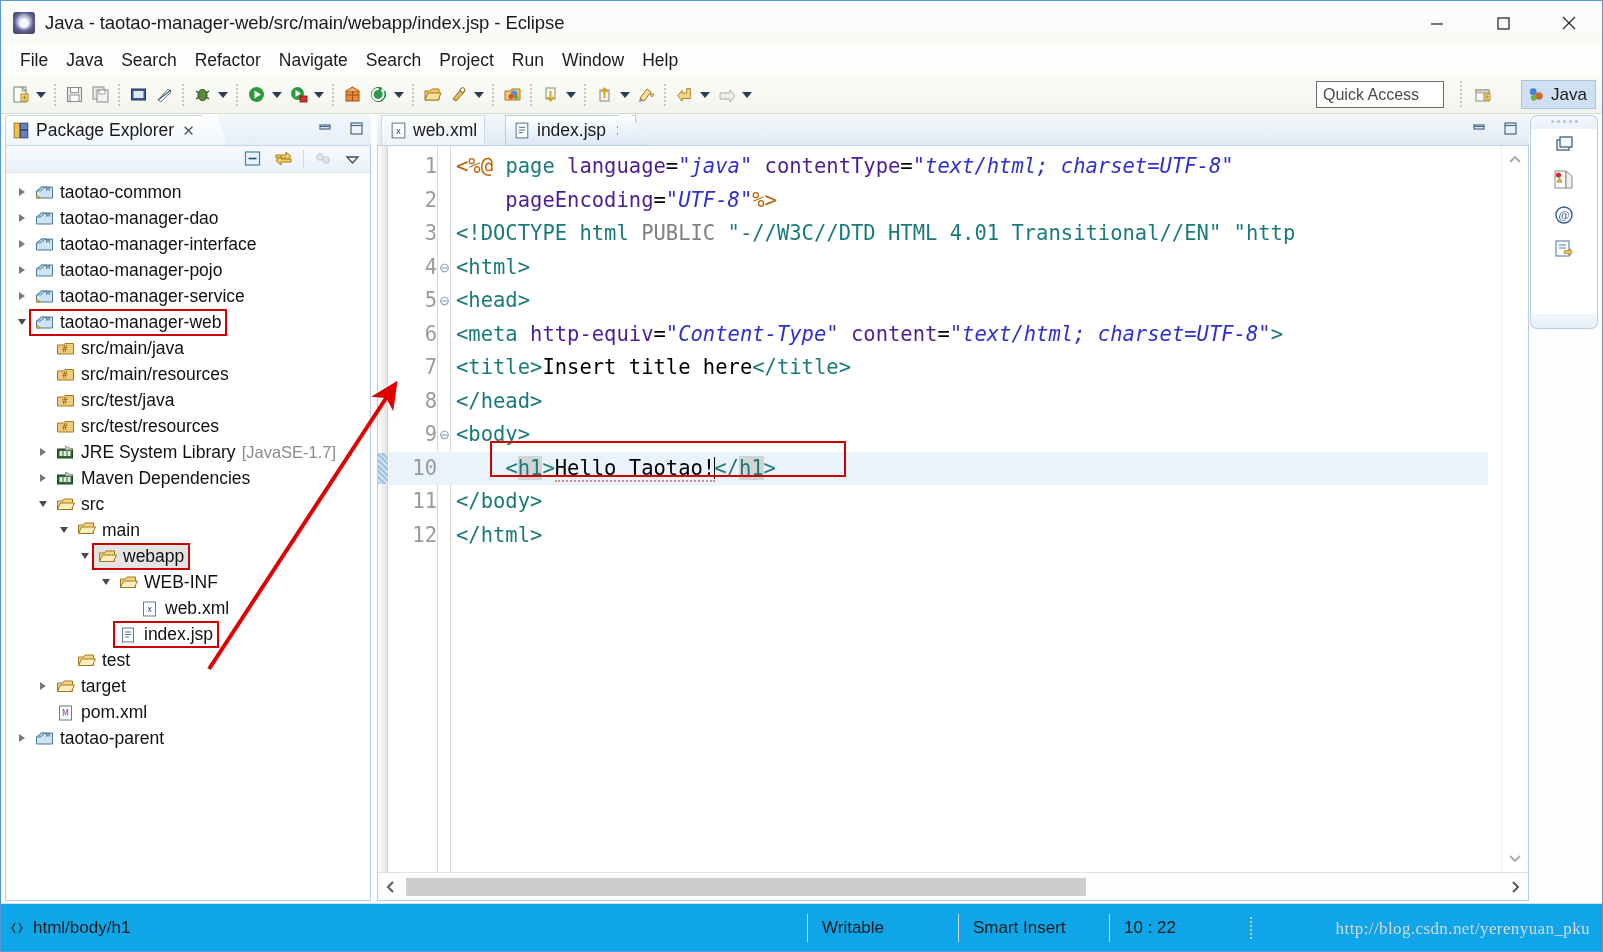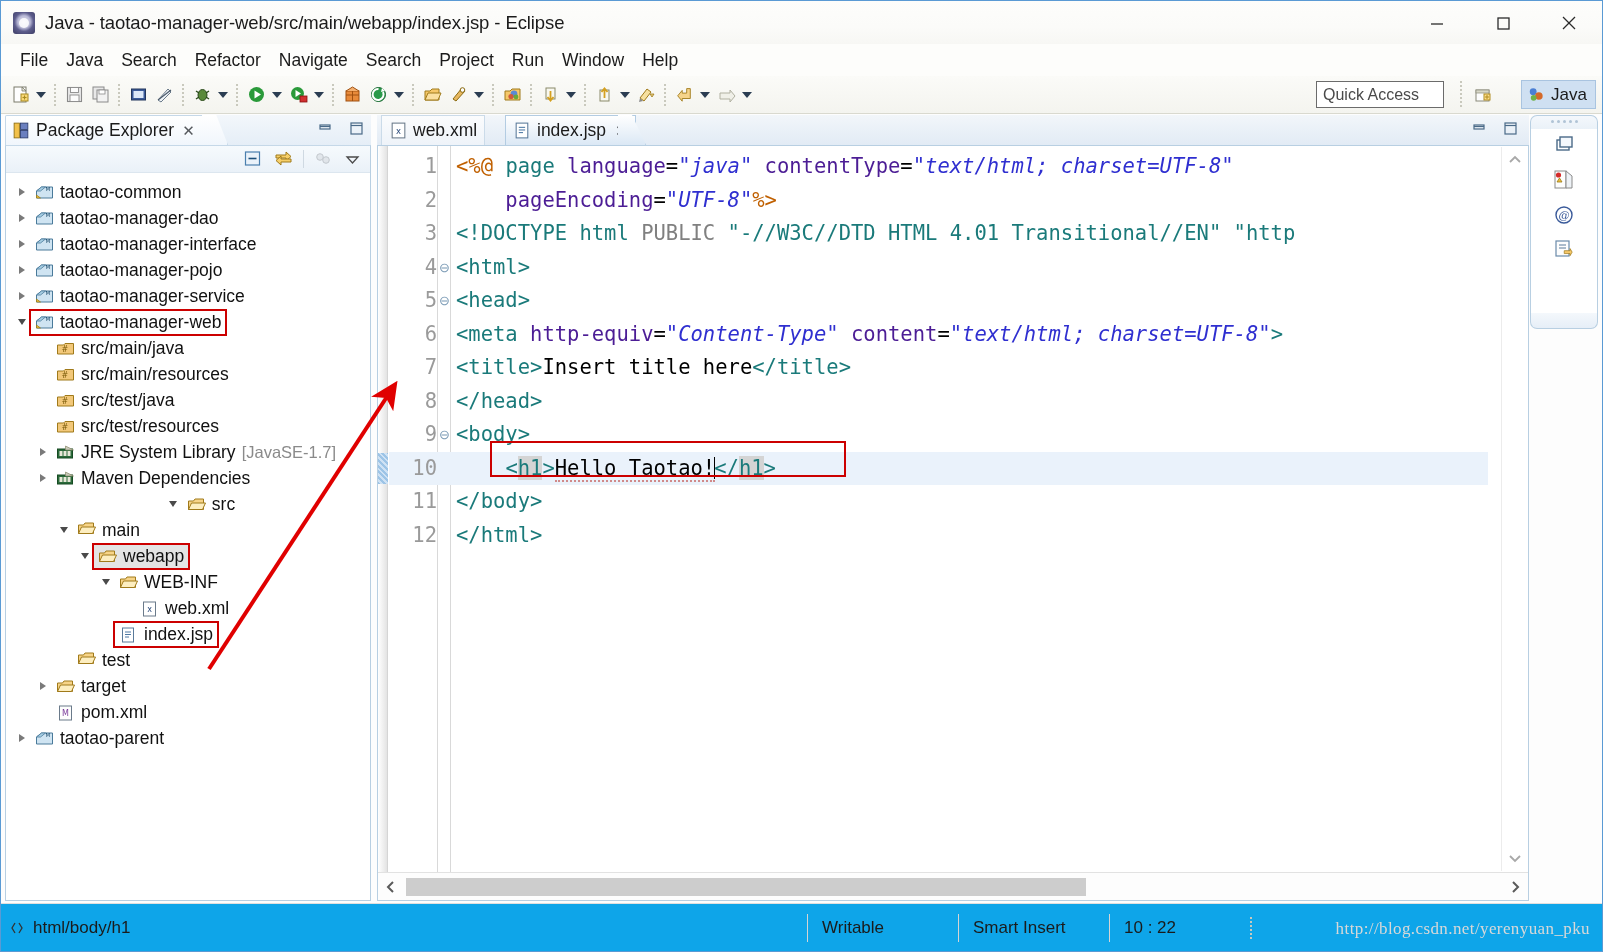--- a/index.html
+++ b/index.html
@@ -687,21 +687,21 @@
               <svg class="tree-icon" viewBox="0 0 18 17">
                 <rect x="1" y="5" width="15" height="9" fill="#2a6a3a" stroke="#164a22" stroke-width="1"></rect>
                 <rect x="3" y="7" width="3" height="5" fill="#e8e8d8"></rect>
                 <rect x="7" y="7" width="3" height="5" fill="#e8e8d8"></rect>
                 <rect x="11" y="7" width="3" height="5" fill="#e8e8d8"></rect>
                 <path d="M9 2 L17 6 L9 6 Z" fill="#c8c8b8" stroke="#8a8a6a" stroke-width=".7"></path>
               </svg>
               <span class="tree-label">Maven Dependencies</span>
             </span>
           </div>
-          <div class="tree-row" style="padding-left: 29px; justify-content: center;">
+          <div class="tree-row" style="padding-left: 29px;">
             <span class="tree-arrow expanded"></span>
             <span style="display: flex; align-items: center; padding: 1px 4px;">
               <svg class="tree-icon" viewBox="0 0 18 17">
                 <path d="M1 5 L6 5 L7.5 3 L16 3 L16 13.5 L1 13.5 Z" fill="#f7d488" stroke="#a07a1a" stroke-width="1"></path>
                 <path d="M1 13.5 L4 7 L18 7 L15 13.5 Z" fill="#fdeec0" stroke="#a07a1a" stroke-width="1"></path>
               </svg>
               <span class="tree-label">src</span>
             </span>
           </div>
           <div class="tree-row" style="padding-left: 50px;">
@@ -751,21 +751,21 @@
                 <rect x="3" y="2" width="11" height="14" fill="#ffffff" stroke="#5a7a9a" stroke-width="1"></rect>
                 <line x1="5.5" y1="6" x2="11.5" y2="6" stroke="#3a6a9a" stroke-width=".9"></line>
                 <line x1="5.5" y1="8.5" x2="11.5" y2="8.5" stroke="#3a6a9a" stroke-width=".9"></line>
                 <line x1="5.5" y1="11" x2="9.5" y2="11" stroke="#3a6a9a" stroke-width=".9"></line>
               </svg>
               <span class="tree-label">index.jsp</span>
             </span>
           </div>
           <div class="tree-row" style="padding-left: 50px;">
             <span class="tree-arrow"></span>
-            <span style="display: flex; padding: 1px 4px;">
+            <span style="display: flex; align-items: center; padding: 1px 4px;">
               <svg class="tree-icon" viewBox="0 0 18 17">
                 <path d="M1 5 L6 5 L7.5 3 L16 3 L16 13.5 L1 13.5 Z" fill="#f7d488" stroke="#a07a1a" stroke-width="1"></path>
                 <path d="M1 13.5 L4 7 L18 7 L15 13.5 Z" fill="#fdeec0" stroke="#a07a1a" stroke-width="1"></path>
               </svg>
               <span class="tree-label">test</span>
             </span>
           </div>
           <div class="tree-row" style="padding-left: 29px;">
             <span class="tree-arrow collapsed"></span>
             <span style="display: flex; align-items: center; padding: 1px 4px;">

